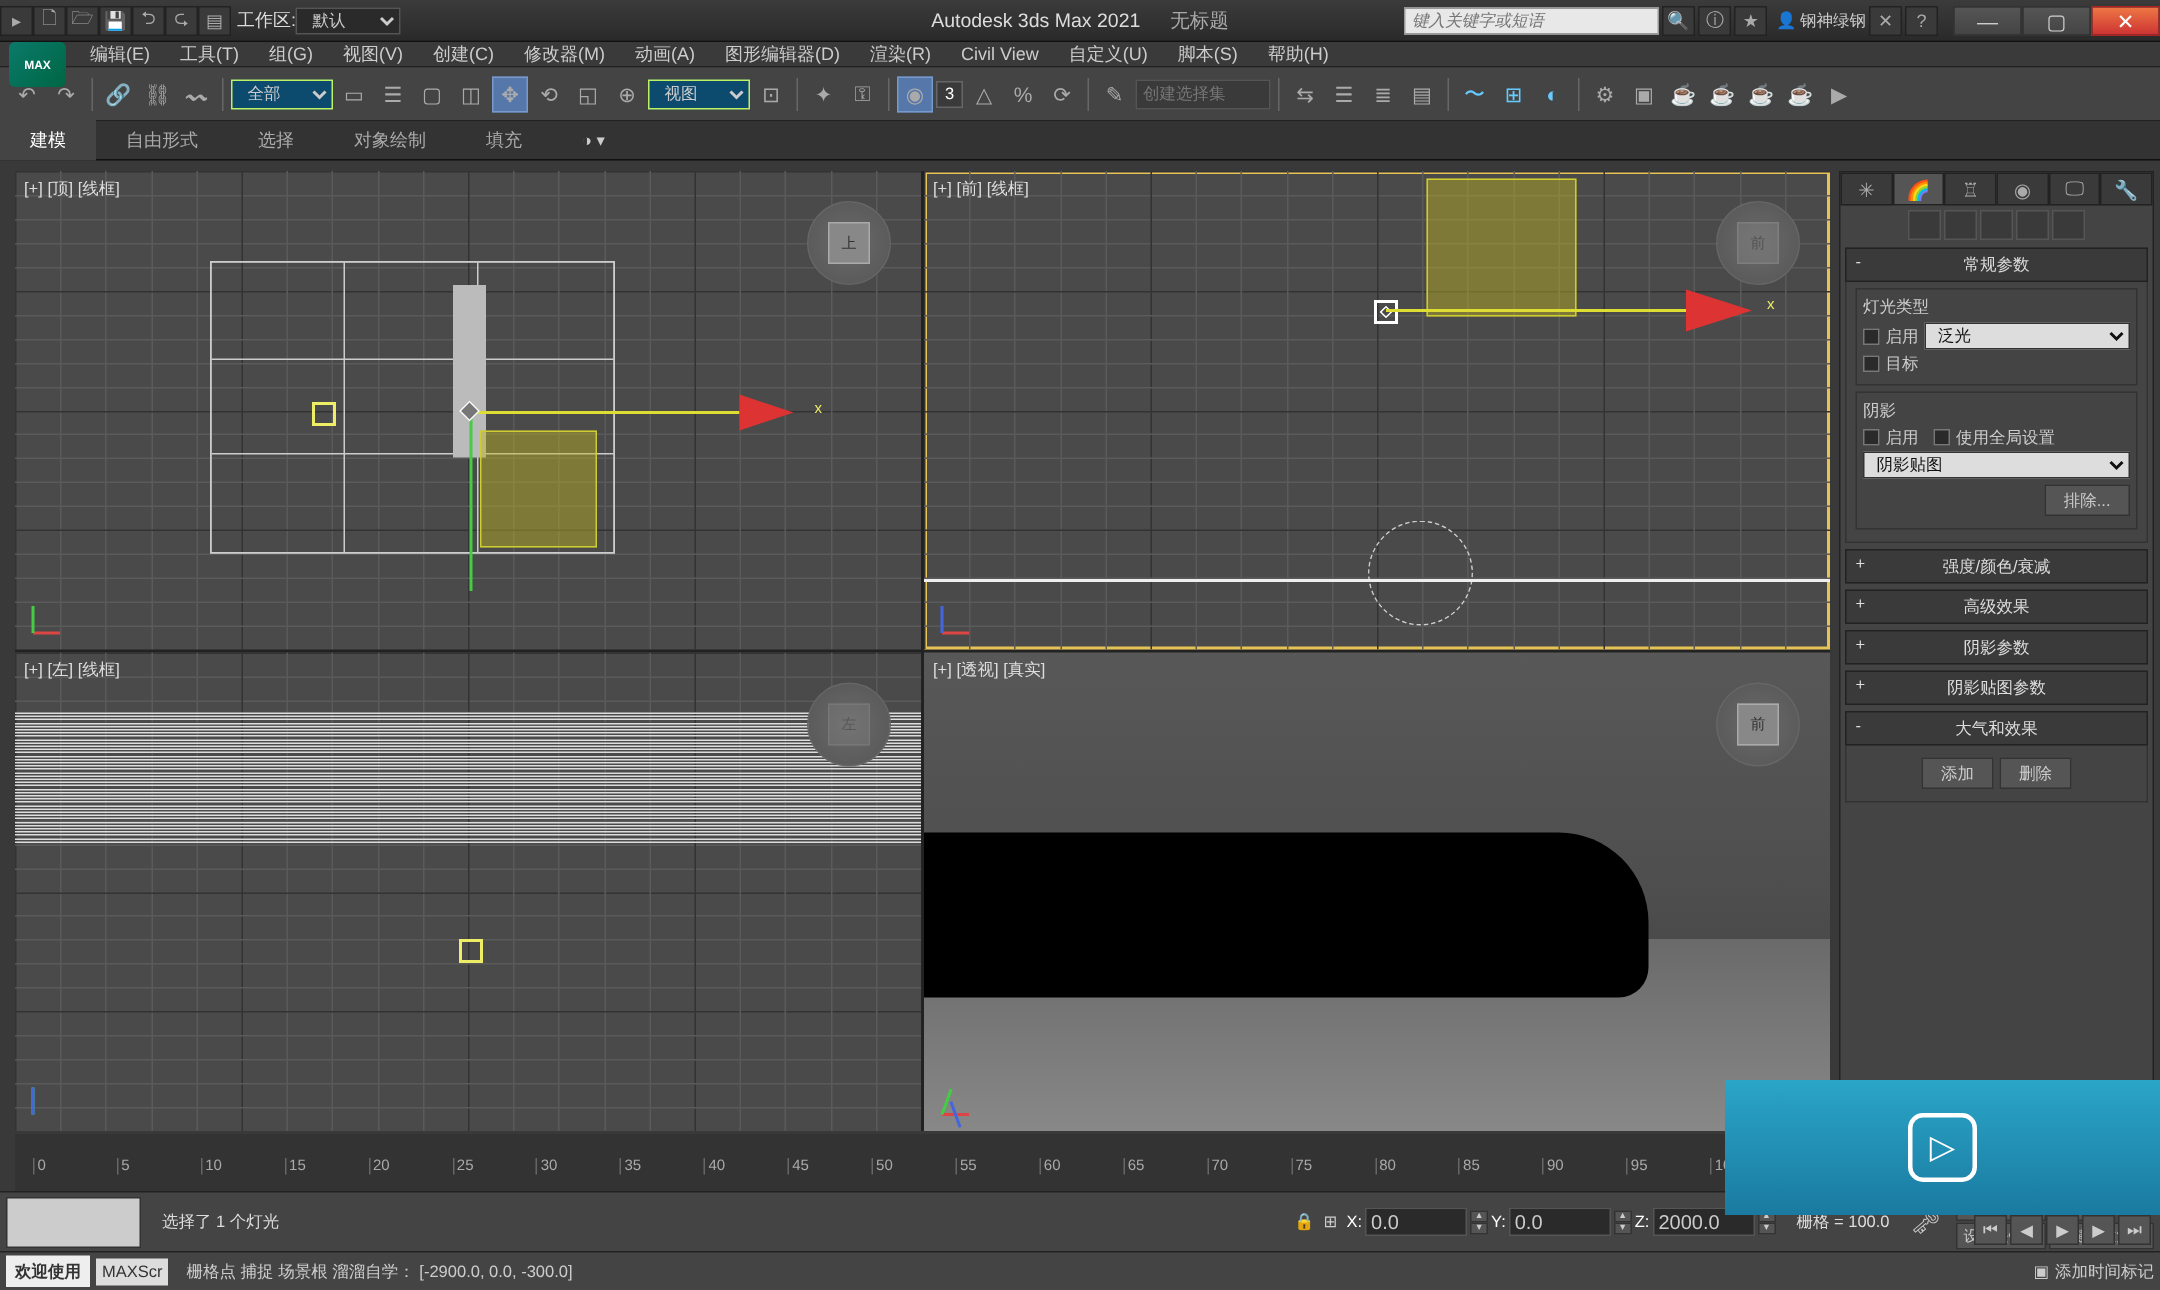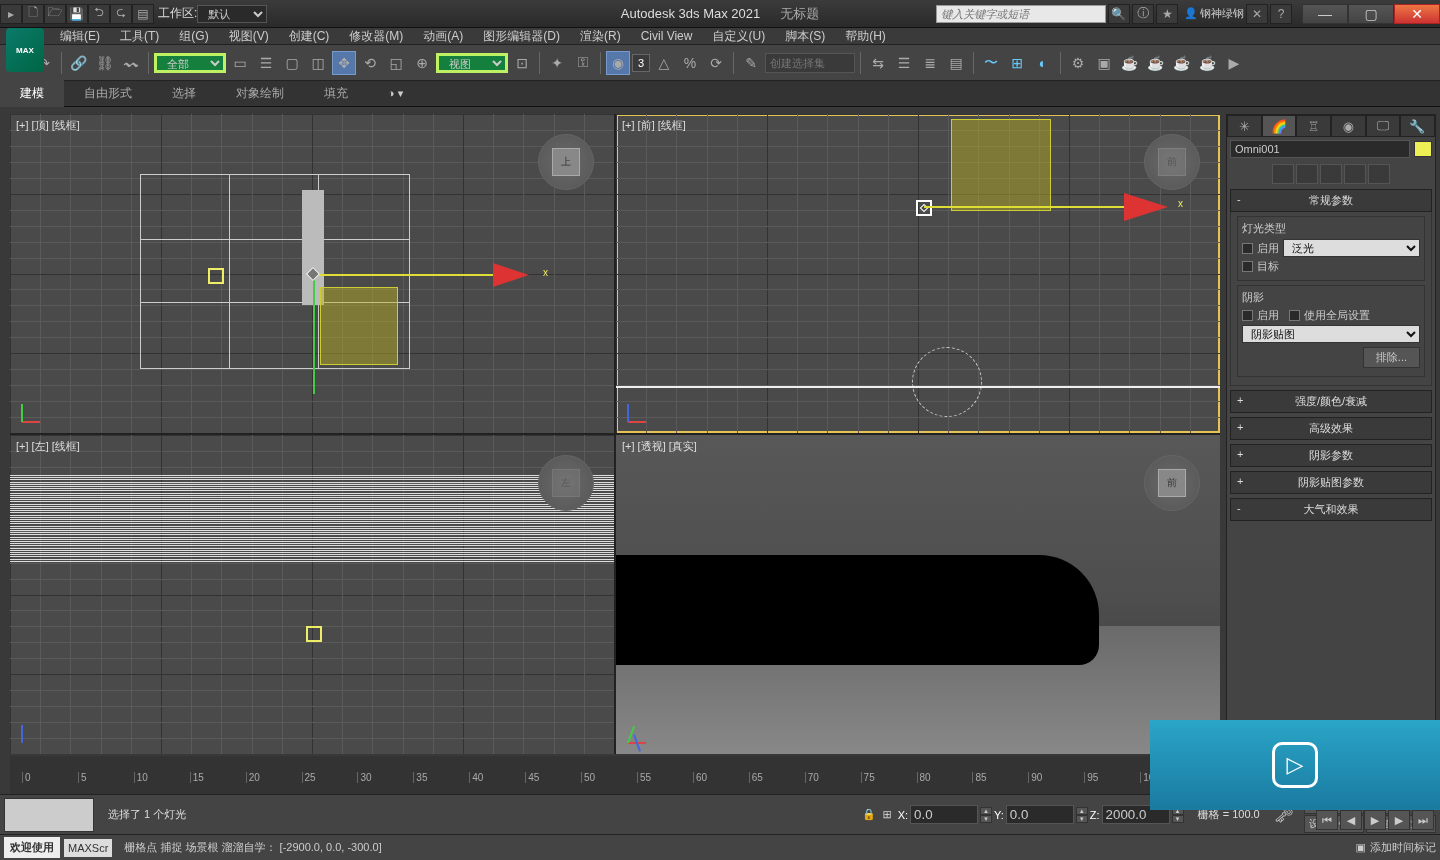--- a/index.html
+++ b/index.html
@@ -18,28 +18,28 @@
 .user-box { display:flex; align-items:center; gap:2px; color:#ccc; font-size:11px; margin-left:4px; }
 .win-ctrl { display:flex; margin-left:8px; }
 .win-ctrl .btn { width:46px; height:20px; display:flex; align-items:center; justify-content:center; font-size:14px; }
 .win-ctrl .min { background:linear-gradient(#555,#444); border:1px solid #333; }
 .win-ctrl .max { background:linear-gradient(#555,#444); border:1px solid #333; }
 .win-ctrl .close { background:linear-gradient(#e74,#c33); border:1px solid #a22; color:#fff; }
 
 
 .menu-bar { height:17px; background:#3a3a3a; display:flex; align-items:center; padding-left:50px; gap:0; border-bottom:1px solid #222; }
 .menu-bar .item { padding:4px 10px; color:#ccc; font-size:12px; }
-.app-logo { position:absolute; left:6px; top:28px; width:38px; height:44px; background:linear-gradient(135deg,#0a7a6a,#064); border-radius:4px; display:flex; align-items:center; justify-content:center; color:#fff; font-size:8px; font-weight:bold; z-index:5; }
+.app-logo { position:absolute; left:6px; top:28px; width:38px; height:30px; background:linear-gradient(135deg,#0a7a6a,#064); border-radius:4px; display:flex; align-items:center; justify-content:center; color:#fff; font-size:8px; font-weight:bold; z-index:5; }
 
 
 .toolbar { height:36px; background:#444; display:flex; align-items:center; padding:0 6px; gap:2px; border-bottom:1px solid #222; }
 .tb-btn { width:24px; height:24px; background:#444; display:flex; align-items:center; justify-content:center; color:#aaa; font-size:14px; border:1px solid transparent; }
 .tb-btn.on { background:#57a; border:1px solid #79c; }
 .tb-sep { width:1px; height:22px; background:#666; margin:0 3px; }
-.tb-sel { background:#15803d; border:3px solid #bef264; color:#ccc; padding:1px 18px 1px 6px; font-size:11px; height:20px; }
+.tb-sel { background:#0c4a6e; border:1px solid #bef264; color:#ccc; padding:1px 18px 1px 6px; font-size:11px; height:20px; }
 .tb-inp { background:#3a3a3a; border:1px solid #555; color:#ccc; width:90px; height:20px; font-size:11px; padding:0 4px; }
 .tb-numbox { width:18px; height:18px; background:#3a3a3a; border:1px solid #666; color:#fff; display:flex; align-items:center; justify-content:center; font-size:11px; }
 
 
 .ribbon { height:26px; background:#333; display:flex; align-items:center; gap:0; border-bottom:1px solid #111; }
 .ribbon .tab { padding:5px 20px; color:#aaa; font-size:12px; }
 .ribbon .tab.active { background:#444; color:#fff; }
 .ribbon .end { margin-left:10px; padding:4px 10px; }
 
 
@@ -512,24 +512,20 @@
 
 <div class="cmd-panel">
   <div class="cmd-tabs">
     <div class="t">✳</div>
     <div class="t on">🌈</div>
     <div class="t">♖</div>
     <div class="t">◉</div>
     <div class="t">🖵</div>
     <div class="t">🔧</div>
   </div>
-  <div class="obj-name">
-    <input value="Omni001" style="">
-    <div class="color-sw"></div>
-  </div>
   <div class="stack-tools">
     <div class="b"></div>
     <div class="b"></div>
     <div class="b"></div>
     <div class="b"></div>
     <div class="b"></div>
   </div>
 
   <div class="rollout">
     <div class="rollout-hd"><span class="pm">-</span><span>常规参数</span></div>
@@ -570,20 +566,26 @@
     </div>
   <div class="rollout">
       <div class="rollout-hd"><span class="pm">+</span><span>阴影参数</span></div>
     </div>
   <div class="rollout">
       <div class="rollout-hd"><span class="pm">+</span><span>阴影贴图参数</span></div>
     </div>
 
   <div class="rollout">
     <div class="rollout-hd"><span class="pm">-</span><span>大气和效果</span></div>
+    <div class="rollout-body">
+      <div class="btn-row">
+        <button class="btn-sm">添加</button>
+        <button class="btn-sm">删除</button>
+      </div>
+    </div>
   </div>
 </div>
 
 <div class="timeline">
   <div class="time-ruler" id="time-ruler">
       <div class="tick">0</div>
       <div class="tick">5</div>
       <div class="tick">10</div>
       <div class="tick">15</div>
       <div class="tick">20</div>

